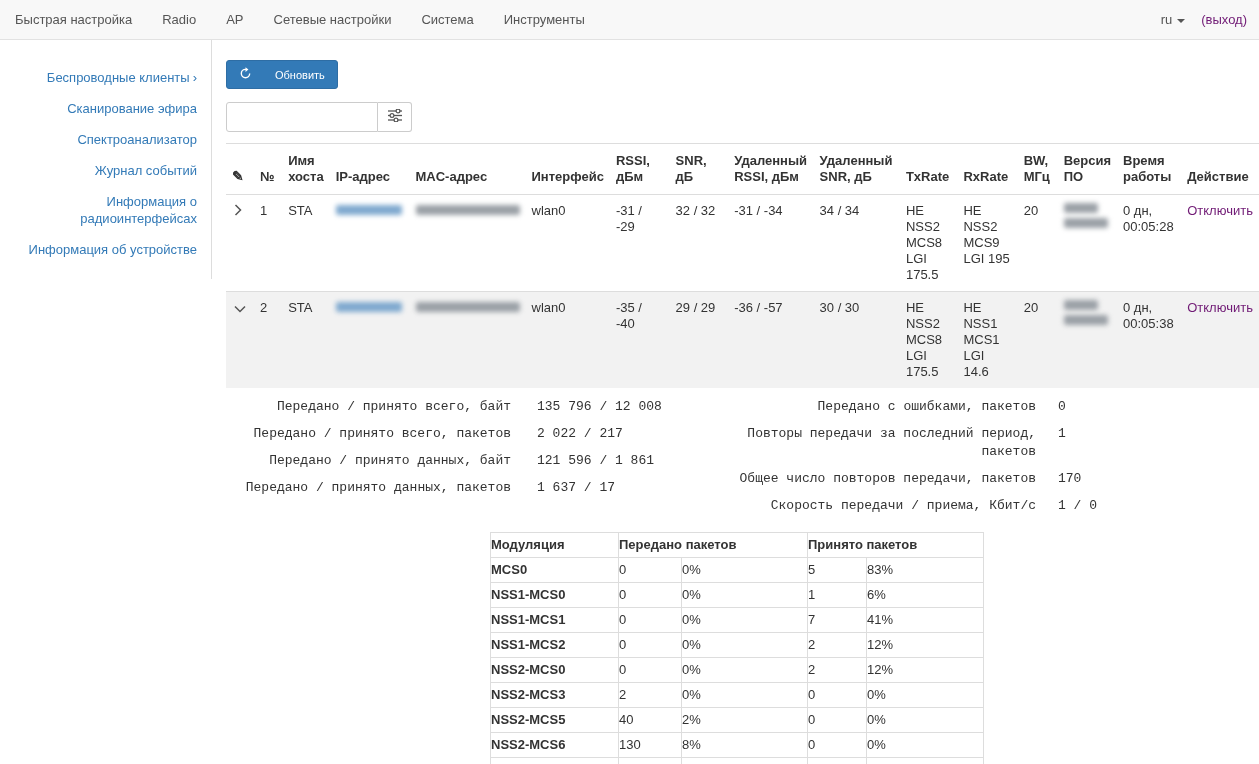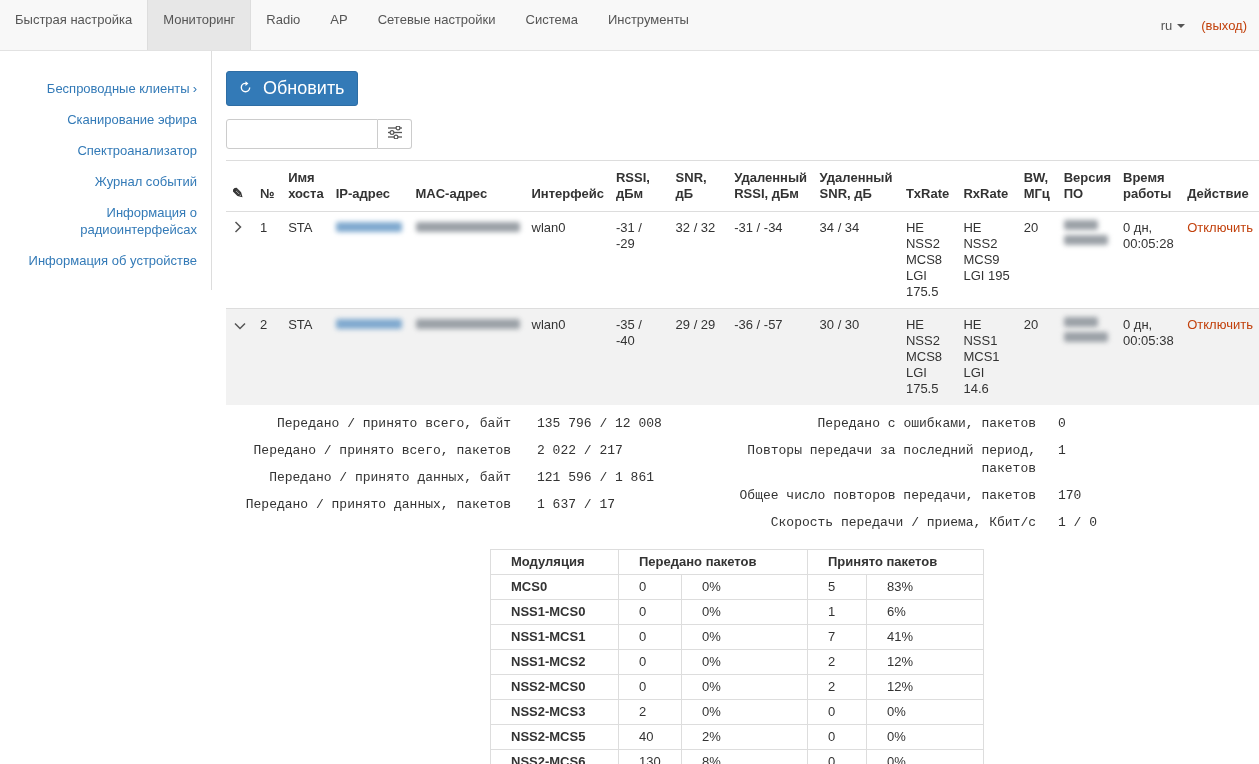--- a/index.html
+++ b/index.html
@@ -4,50 +4,50 @@
 <style>
   * { box-sizing: border-box; margin: 0; padding: 0; }
   body {
     width: 1259px; height: 764px; overflow: hidden;
     font-family: "Liberation Sans", sans-serif;
     font-size: 13px; color: #333; background: #fff;
   }
   
   .topnav {
     display: flex; justify-content: space-between; align-items: stretch;
-    height: 51px; background: #f8f8f8; border-bottom: 1px solid #e2e2e2;
+    height: 40px; background: #f8f8f8; border-bottom: 1px solid #e2e2e2;
   }
   .nav-tabs { display: flex; }
   .nav-tab {
     padding: 12px 15px 0 15px; color: #555; cursor: pointer; white-space: nowrap;
   }
   .nav-tab.active { background: #e7e7e7; border-left: 1px solid #ddd; border-right: 1px solid #ddd; }
   .nav-right { display: flex; align-items: center; gap: 16px; padding-right: 12px; }
   .lang-select { color: #555; cursor: pointer; }
   .caret-down {
     display: inline-block; margin-left: 5px; vertical-align: middle;
     border-top: 4px solid #555; border-left: 4px solid transparent; border-right: 4px solid transparent;
   }
-  a.link, .link { color: #c2410c; text-decoration: none; cursor: pointer; }
+  a.link, .link { color: #701a75; text-decoration: none; cursor: pointer; }
   
   .container { display: flex; align-items: flex-start; }
   .sidebar {
     width: 212px; padding-top: 22px; padding-bottom: 14px;
     border-right: 1px solid #ddd; flex: 0 0 auto;
   }
   .sidebar-item {
     text-align: right; padding: 7px 14px; color: #337ab7; cursor: pointer; line-height: 17px;
   }
   .sidebar-item .chev-txt { margin-left: 3px; color: #337ab7; }
   .main { flex: 1; padding: 20px 0 0 14px; min-width: 0; }
   
   .btn-refresh {
-    display: inline-flex; align-items: center; gap: 11px;
+    display: inline-flex; align-items: center; gap: 23px;
     background: #337ab7; border: 1px solid #2e6da4; color: #fff;
-    padding: 6px 12px; border-radius: 3px; font-size: 18px; cursor: pointer;
+    padding: 6px 12px; border-radius: 3px; font-size: 11px; cursor: pointer;
     font-family: "Liberation Sans", sans-serif;
   }
   .search-row { display: flex; margin-top: 13px; }
   .search-input {
     width: 152px; height: 30px; border: 1px solid #ccc; border-radius: 3px 0 0 3px;
     padding: 0 8px; font-size: 13px; font-family: "Liberation Sans", sans-serif; outline: none;
   }
   .filter-btn {
     width: 34px; height: 30px; background: #fff; border: 1px solid #ccc; border-left: none;
     border-radius: 0 3px 3px 0; cursor: pointer; display: flex; align-items: center; justify-content: center;
@@ -86,33 +86,32 @@
   .stats-left .stat-label { width: 285px; }
   .stats-left .stat-value { margin-left: 26px; }
   .stats-left { width: 505px; flex: 0 0 auto; }
   .stats-right { flex: 1; }
   .stats-right .stat-label { width: 305px; }
   .stats-right .stat-value { margin-left: 22px; }
   
   .mod-table {
     border-collapse: collapse; margin: 2px 0 0 264px; font-size: 13px; line-height: 16px;
   }
-  .mod-table th, .mod-table td { border: 1px solid #ddd; padding: 4px 20px; text-align: left; }
+  .mod-table th, .mod-table td { border: 1px solid #ddd; padding: 4px 0; text-align: left; }
   .mod-table th { font-weight: bold; }
   .mod-name { font-weight: bold; }
   .m-c1 { width: 128px; } .m-c2 { width: 63px; } .m-c3 { width: 126px; }
   .m-c4 { width: 59px; } .m-c5 { width: 117px; }
 </style>
 </head>
 <body>
 
 <div class="topnav">
   <div class="nav-tabs">
     <div class="nav-tab">Быстрая настройка</div>
-    <div class="nav-tab active">Мониторинг</div>
     <div class="nav-tab">Radio</div>
     <div class="nav-tab">AP</div>
     <div class="nav-tab">Сетевые настройки</div>
     <div class="nav-tab">Система</div>
     <div class="nav-tab">Инструменты</div>
   </div>
   <div class="nav-right">
     <span class="lang-select"><span>ru</span><span class="caret-down"></span></span>
     <a class="link">(выход)</a>
   </div>

